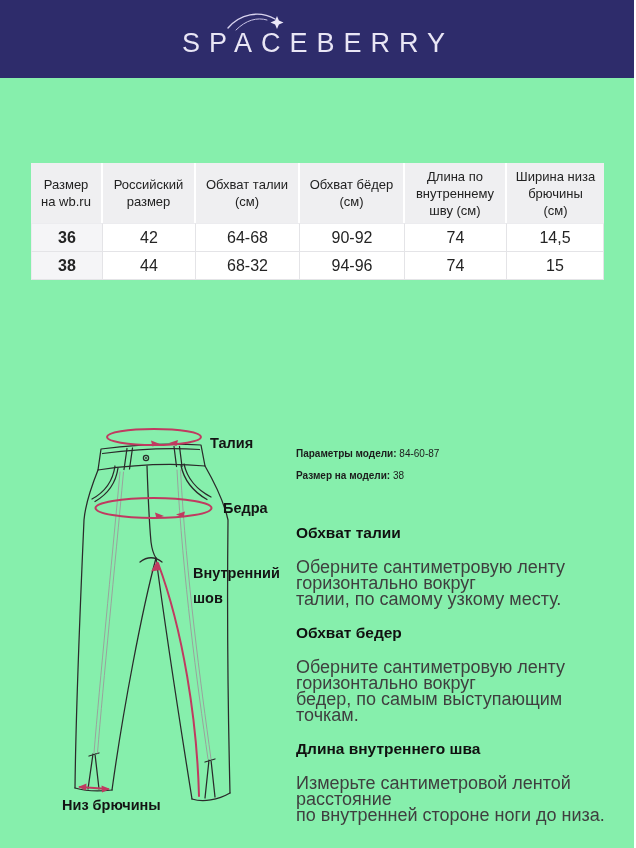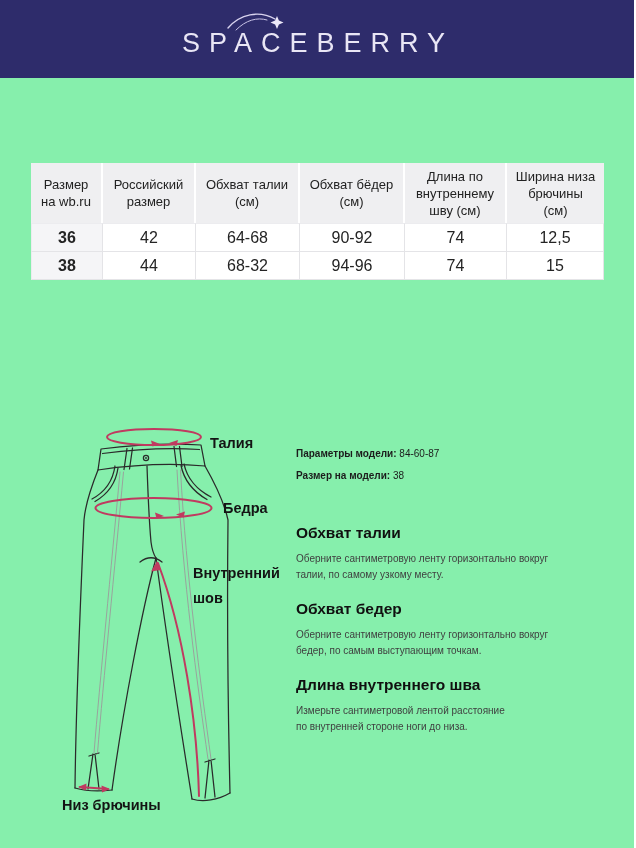--- a/index.html
+++ b/index.html
@@ -38,21 +38,21 @@
   .accent-fill polygon{fill:#c03a60;stroke:none;}
   .dlabel text{font-family:"Liberation Sans",sans-serif;font-weight:700;font-size:14.5px;fill:#141414;}
 
   
   .info{position:absolute;left:296px;top:443px;width:318px;color:#1c1c1c;}
   .param{font-size:10px;line-height:22px;}
   .param .plabel{font-weight:700;}
   .section{margin-top:16px;}
   .section.first{margin-top:36px;}
   .section h3{margin:0;font-size:15.5px;line-height:20px;font-weight:700;color:#101010;}
-  .section p{margin:8px 0 0;font-size:10px;line-height:16px;color:#3f3f3f;white-space:pre-line;}
+  .section p{margin:16px 0 0;font-size:18px;line-height:16px;color:#3f3f3f;white-space:pre-line;}
 </style>
 </head>
 <body>
 
 <div class="page">
 
   <header class="banner">
     <div class="logo">
       <svg class="comet" viewBox="0 0 62 30">
         <path class="tail" d="M2,19 C14,5 33,1 49,10"></path>
@@ -90,21 +90,21 @@
 (см)</th>
       </tr>
     </thead>
     <tbody>
       <tr>
         <td>36</td>
         <td>42</td>
         <td>64-68</td>
         <td>90-92</td>
         <td>74</td>
-        <td>12,5</td>
+        <td>14,5</td>
       </tr>
       <tr>
         <td>38</td>
         <td>44</td>
         <td>68-32</td>
         <td>94-96</td>
         <td>74</td>
         <td>15</td>
       </tr>
     </tbody>

